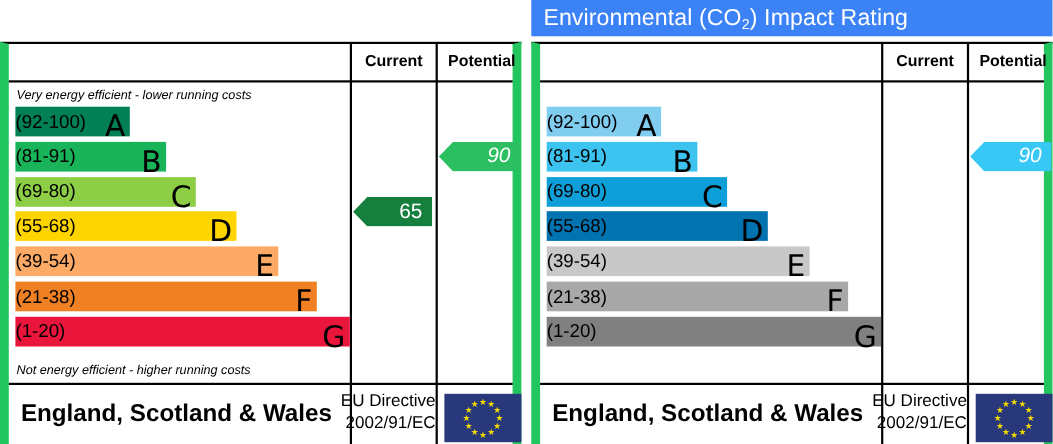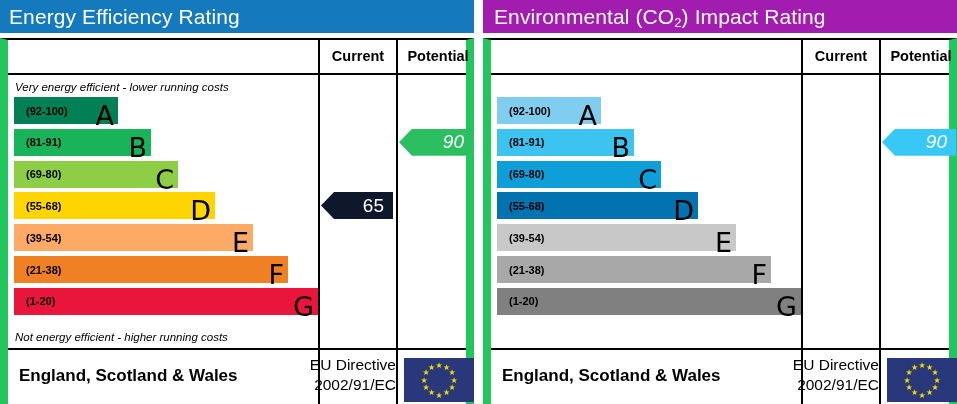--- a/index.html
+++ b/index.html
@@ -116,24 +116,24 @@
     height: 231px;
   }
   .band {
     position: absolute;
     left: 6px;
     height: 27px;
     display: flex;
     align-items: center;
   }
   .band-range {
-    font-size: 11px;
-    font-weight: bold;
-    color: #000;
-    padding-left: 12px;
+    font-size: 17px;
+    font-weight: normal;
+    color: #000;
+    padding-left: 0;
     white-space: nowrap;
   }
   .band-letter {
     position: absolute;
     right: 4px;
     bottom: -5px;
     font-size: 27px;
     font-weight: normal;
     color: #000;
     line-height: 1;
@@ -158,21 +158,21 @@
   
   .footer {
     position: absolute;
     left: 0; right: 0;
     top: 310px;
     height: 52px;
     display: flex;
     align-items: center;
   }
   .footer-region {
-    font-size: 17px;
+    font-size: 22px;
     font-weight: bold;
     color: #000;
     padding-left: 11px;
     white-space: nowrap;
   }
   .footer-directive {
     position: absolute;
     left: 278px;
     top: 5px;
     width: 110px;
@@ -198,21 +198,20 @@
     font-size: 8px;
     line-height: 7px;
     text-align: center;
   }
 </style>
 </head>
 <body>
 
 <div id="page">
     <div class="epc">
-      <div class="epc-title" style="background: rgb(20, 121, 189);">Energy Efficiency Rating</div>
       <div class="epc-table">
         <div class="colline c1"></div>
         <div class="colline c2"></div>
         <div class="hdr-row">
           <div class="hdr-cell hdr-current">Current</div>
           <div class="hdr-cell hdr-potential">Potential</div>
         </div>
         <div class="cap cap-bottom">Not energy efficient - higher running costs</div>
         <div class="cap cap-top">Very energy efficient - lower running costs</div>
         <div class="bands">
@@ -238,21 +237,21 @@
           </div>
           <div class="band" style="top: 159px; width: 274px; background: rgb(239, 128, 35);">
             <span class="band-range">(21-38)</span>
             <span class="band-letter">F</span>
           </div>
           <div class="band" style="top: 190.8px; width: 304px; background: rgb(233, 21, 59);">
             <span class="band-range">(1-20)</span>
             <span class="band-letter">G</span>
           </div>
         </div>
-        <div class="arrow arrow-current" style="background: #0f172a; top: 152px;">
+        <div class="arrow arrow-current" style="background: #15803d; top: 139px;">
           <span>65</span>
         </div>
         <div class="arrow arrow-potential" style="background: rgb(44, 191, 98); top: 88.8px;">
           <span>90</span>
         </div>
         <div class="sep"></div>
         <div class="footer">
           <div class="footer-region">England, Scotland &amp; Wales</div>
           <div class="footer-directive">
             <div>EU Directive</div>
@@ -269,21 +268,21 @@
             <span class="star" style="color: rgb(242, 217, 0); left: 24px; top: 31.4904px;">★</span>
             <span class="star" style="color: rgb(242, 217, 0); left: 18.5096px; top: 26px;">★</span>
             <span class="star" style="color: rgb(242, 217, 0); left: 16.5px; top: 18.5px;">★</span>
             <span class="star" style="color: rgb(242, 217, 0); left: 18.5096px; top: 11px;">★</span>
             <span class="star" style="color: rgb(242, 217, 0); left: 24px; top: 5.50962px;">★</span>
           </div>
         </div>
       </div>
     </div>
     <div class="epc">
-      <div class="epc-title" style="background: #a21caf; padding-left: 11px;"><span>Environmental (CO</span><sub>2</sub><span>) Impact Rating</span></div>
+      <div class="epc-title" style="background: #3b82f6; padding-left: 11px;"><span>Environmental (CO</span><sub>2</sub><span>) Impact Rating</span></div>
       <div class="epc-table">
         <div class="colline c1"></div>
         <div class="colline c2"></div>
         <div class="hdr-row">
           <div class="hdr-cell hdr-current">Current</div>
           <div class="hdr-cell hdr-potential">Potential</div>
         </div>
         <div class="bands">
           <div class="band" style="top: 0px; width: 104px; background: rgb(128, 205, 240);">
             <span class="band-range">(92-100)</span>

